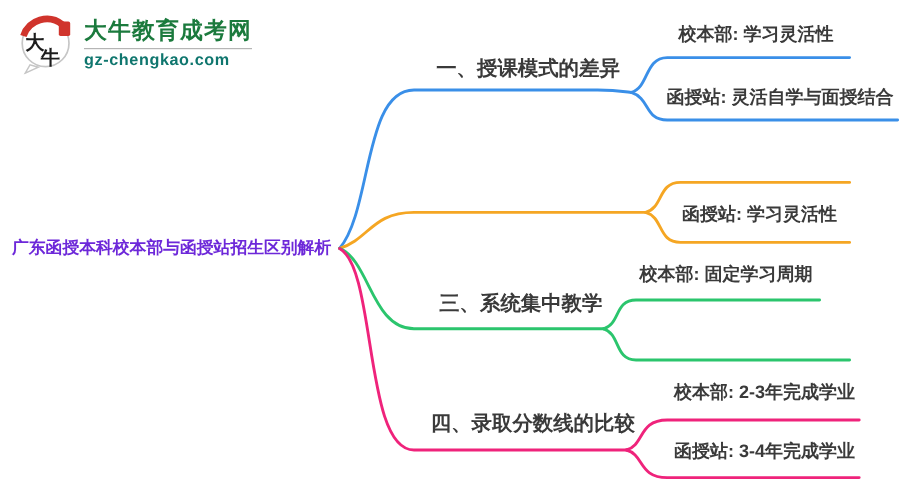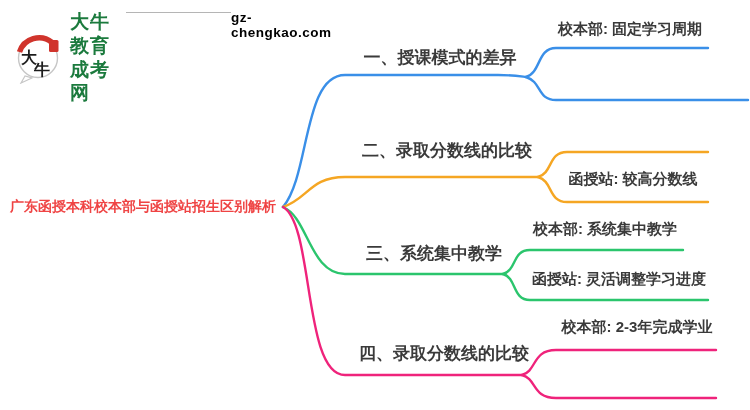--- a/index.html
+++ b/index.html
@@ -3,33 +3,33 @@
 <meta charset="utf-8">
 <style>
   * { margin:0; padding:0; box-sizing:border-box; }
   html,body { width:750px; height:410px; background:#ffffff; overflow:hidden;
               font-family:"Liberation Sans","DejaVu Sans",sans-serif; }
   .stage { position:relative; width:750px; height:410px; background:#ffffff; }
 
   
   .logo { position:absolute; left:14px; top:10px; display:flex; align-items:center; gap:6px; }
   .logo-mark { width:50px; height:52px; position:relative; }
-  .logo-text { display:flex; flex-direction:row; }
+  .logo-text { display:flex; flex-direction:column; }
   .site-name { font-size:19px; font-weight:bold; letter-spacing:1px; line-height:1.25; }
   .logo-sep { height:1px; background:#b5b5b5; margin:2px 0 1px 0; width:100%; }
   .site-url { font-size:13.5px; font-weight:bold; letter-spacing:0.5px; }
 
   
   .links { position:absolute; left:0; top:0; }
   .links path { fill:none; stroke-width:2.4px; stroke-linecap:round; }
 
   .node { position:absolute; white-space:nowrap; color:#3a3a3a;
           transform:translate(-50%,-50%); }
   .root-node { left:10px; top:207px; transform:translateY(-50%);
-               font-size:14px; font-weight:bold; color:#ef4444; letter-spacing:0px; }
+               font-size:14px; font-weight:bold; color:#6d28d9; letter-spacing:0px; }
   .branch-label { font-size:17px; font-weight:600;text-align:center; }
   .child-label  { font-size:15px; font-weight:600; }
 </style>
 </head>
 <body>
 
 <div class="stage">
 
   <div class="logo">
     <div class="logo-mark">
@@ -38,21 +38,21 @@
         <path d="M 11 44 L 7 51 L 18 46 Z" fill="#ffffff" stroke="#c6c6c6" stroke-width="1.2"></path>
         <path d="M 5.5 20 A 20.5 20.5 0 0 1 38 10.5" fill="none" stroke-width="5.5" stroke="#d0342c"></path>
         <rect x="35" y="8" width="9.5" height="12" rx="1.5" fill="#d0342c"></rect>
         <text x="7" y="31" font-size="16" font-weight="bold" fill="#1c1c1c">大</text>
         <text x="20" y="43" font-size="16" font-weight="bold" fill="#1c1c1c">牛</text>
       </svg>
     </div>
     <div class="logo-text">
       <div class="site-name" style="color:#1b7a3d;">大牛教育成考网</div>
       <div class="logo-sep"></div>
-      <div class="site-url" style="color:#000000;">gz-chengkao.com</div>
+      <div class="site-url" style="color:#0f766e;">gz-chengkao.com</div>
     </div>
   </div>
 
   <svg class="links" width="750" height="410" viewBox="0 0 750 410">
 
     <path d="M 283 207 C 310 175 303 75 345 75 L 498 75 C 512 75 518 76 526 77" stroke="#3a8fe8"></path>
     <path d="M 526 77 C 541 73 537 48 556 48 L 708 48" stroke="#3a8fe8"></path>
     <path d="M 526 77 C 542 82 537 100 556 100 L 748 100" stroke="#3a8fe8"></path>
 
     <path d="M 283 207 C 308 199 310 177 345 177 L 538 177" stroke="#f5a623"></path>
@@ -64,25 +64,25 @@
     <path d="M 503 274 C 517 278 512 300 530 300 L 708 300" stroke="#2bc56d"></path>
 
     <path d="M 283 207 C 314 224 303 375 345 375 L 522 375" stroke="#ef237b"></path>
     <path d="M 522 375 C 537 371 532 350 556 350 L 716 350" stroke="#ef237b"></path>
     <path d="M 522 375 C 537 379 532 398 556 398 L 716 398" stroke="#ef237b"></path>
   </svg>
 
   <div class="node root-node">广东函授本科校本部与函授站招生区别解析</div>
 
   <div class="node branch-label" style="left:440px; top:57px;">一、授课模式的差异</div>
-  <div class="node child-label" style="left:630px; top:29px;">校本部: 固定学习周期</div>
+  <div class="node child-label" style="left:630px; top:29px;">校本部: 学习灵活性</div>
+  <div class="node child-label" style="left:650px; top:81px;">函授站: 灵活自学与面授结合</div>
 
-  <div class="node branch-label" style="left:447px; top:150px;">二、录取分数线的比较</div>
-  <div class="node child-label" style="left:633px; top:179px;">函授站: 较高分数线</div>
+  <div class="node child-label" style="left:633px; top:179px;">函授站: 学习灵活性</div>
 
   <div class="node branch-label" style="left:434px; top:253px;">三、系统集中教学</div>
-  <div class="node child-label" style="left:605px; top:229px;">校本部: 系统集中教学</div>
-  <div class="node child-label" style="left:619px; top:279px;">函授站: 灵活调整学习进度</div>
+  <div class="node child-label" style="left:605px; top:229px;">校本部: 固定学习周期</div>
 
   <div class="node branch-label" style="left:444px; top:353px;">四、录取分数线的比较</div>
   <div class="node child-label" style="left:637px; top:327px;">校本部: 2-3年完成学业</div>
+  <div class="node child-label" style="left:637px; top:376px;">函授站: 3-4年完成学业</div>
 
 </div>
 
 </body></html>

